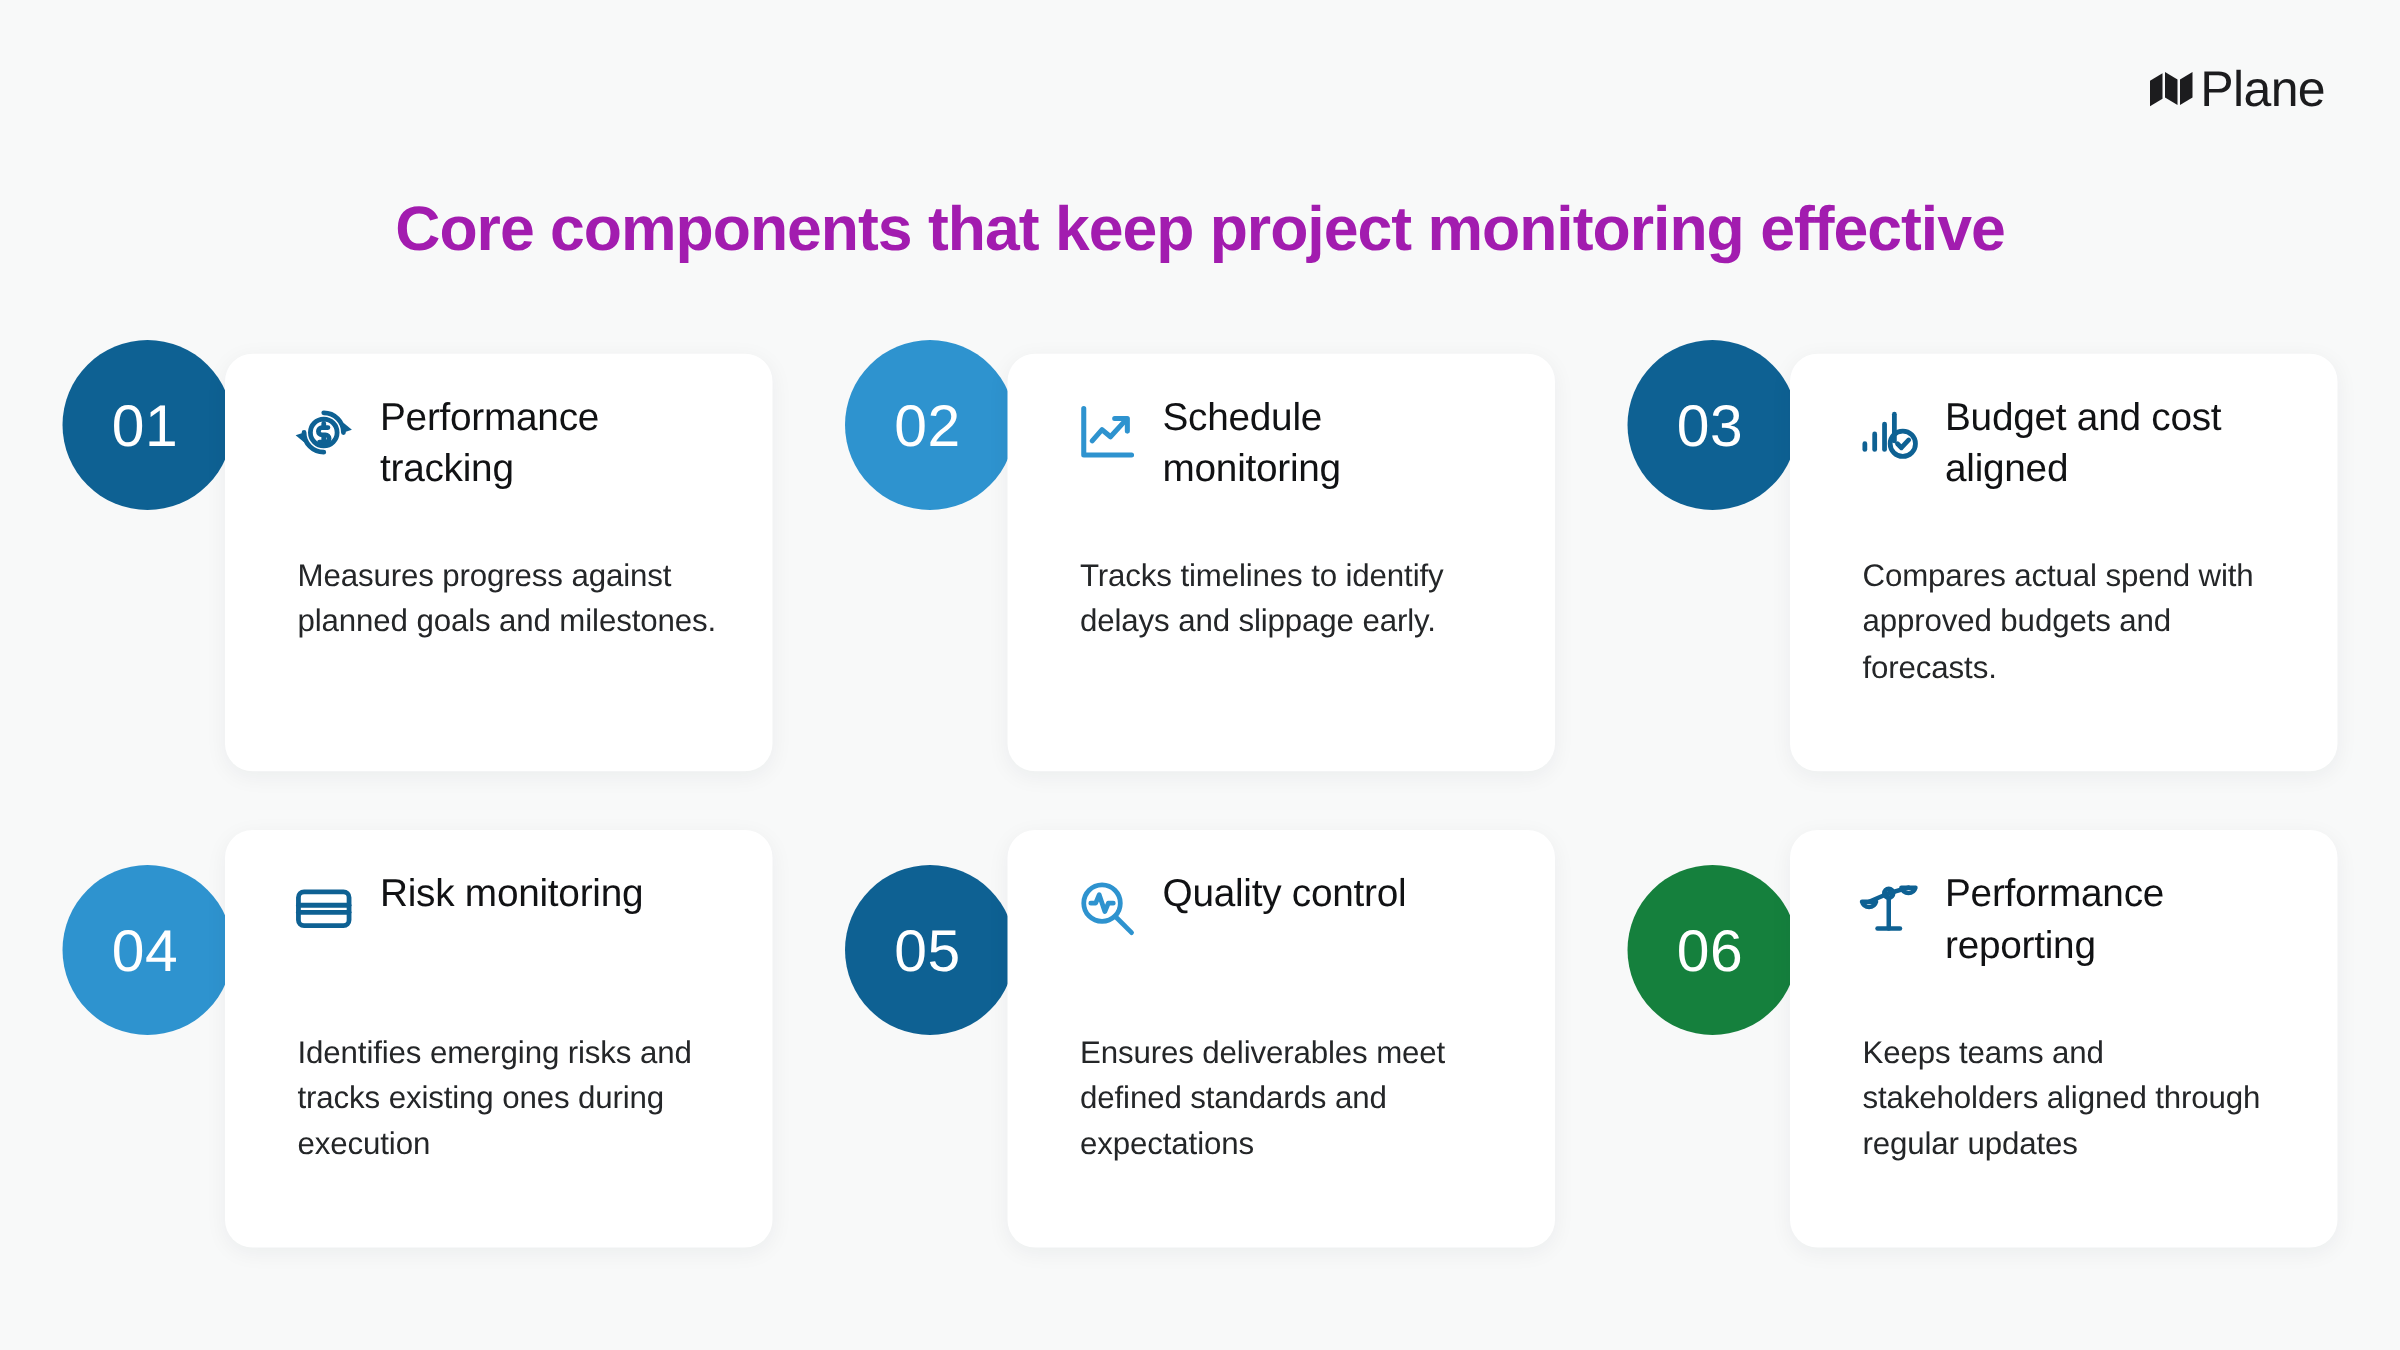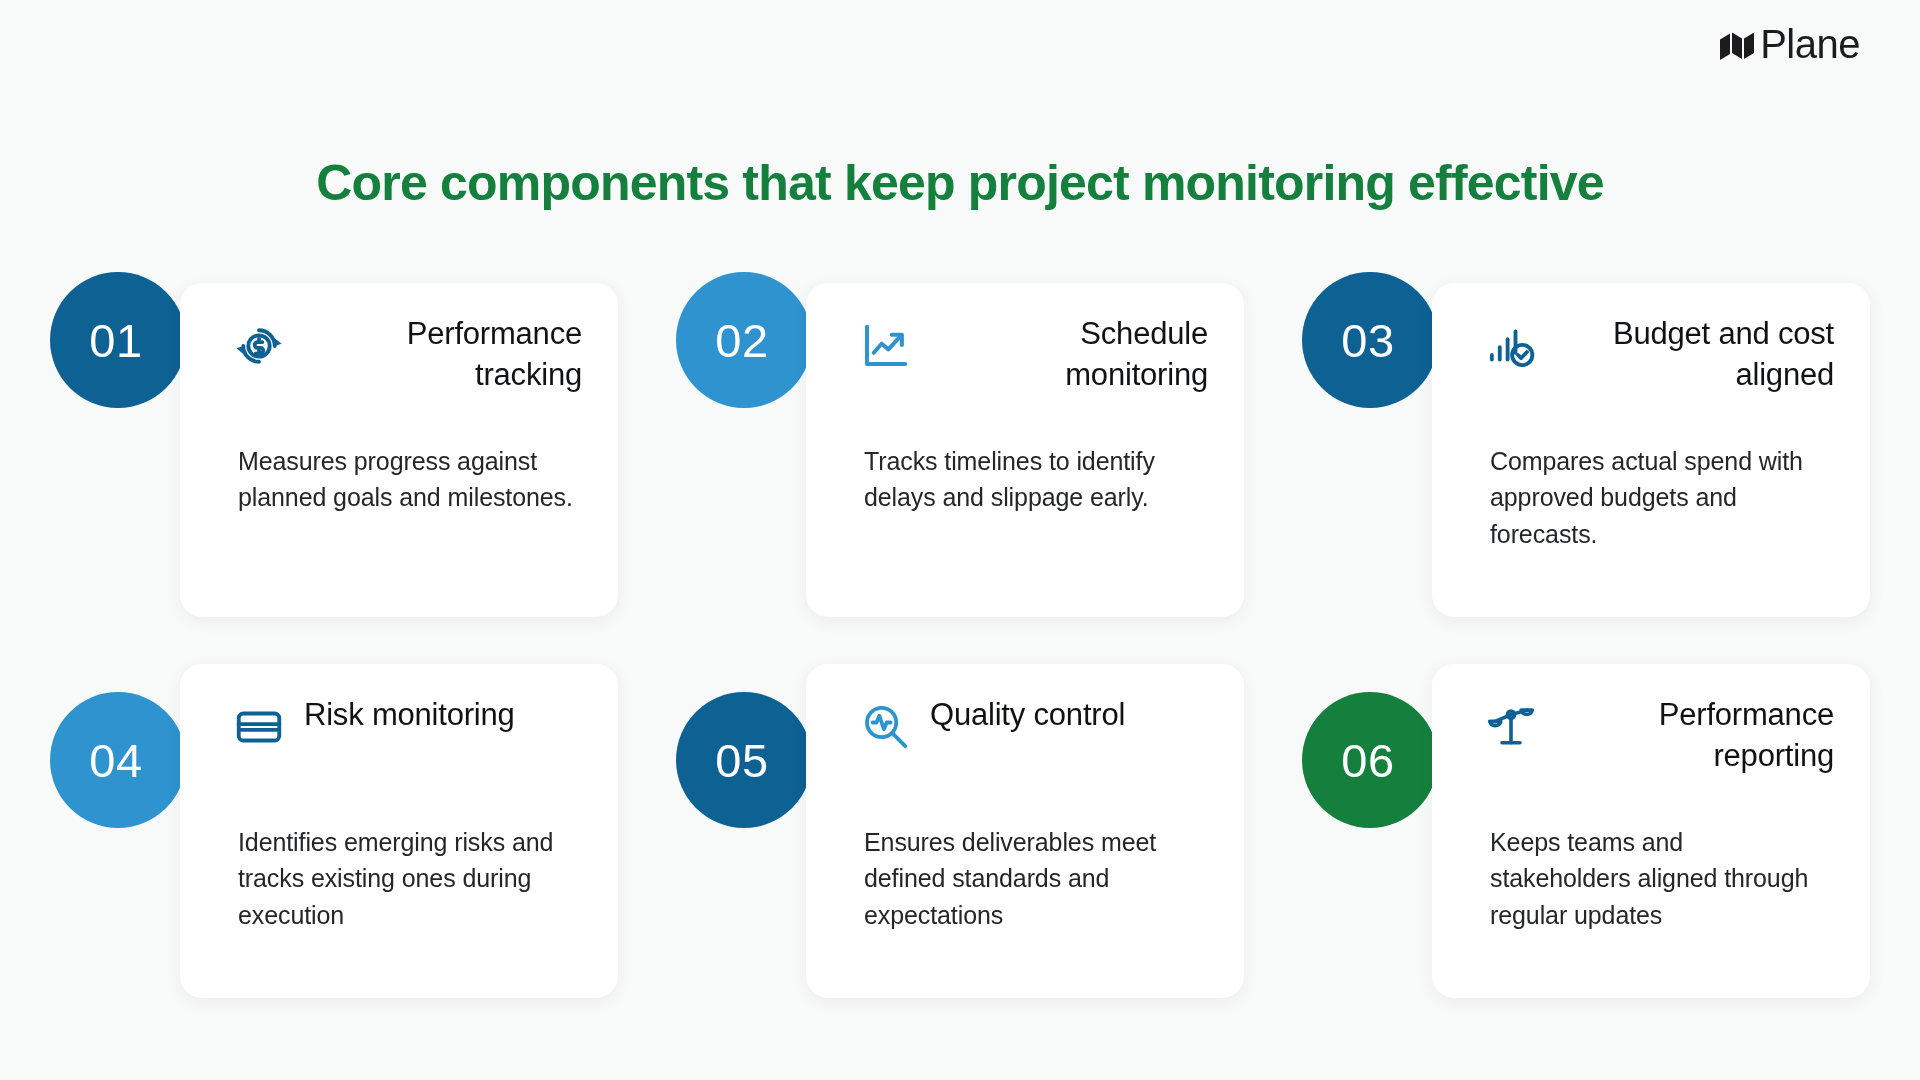--- a/index.html
+++ b/index.html
@@ -11,24 +11,24 @@
     height: 1080px;
     background: #f8f9f9;
     font-family: "Liberation Sans", sans-serif;
     overflow: hidden;
     position: relative;
   }
 
   
   .brand {
     position: absolute;
-    top: 24px;
+    top: 52px;
     right: 60px;
     display: flex;
-    align-items: flex-end;
+    align-items: center;
     gap: 0;
   }
   .brand-mark {
     width: 40px;
     height: 34px;
     display: block;
   }
   .brand-name {
     font-size: 40px;
     font-weight: 400;
@@ -39,21 +39,21 @@
 
   
   .page-title {
     position: absolute;
     top: 122px;
     left: 0;
     width: 100%;
     text-align: center;
     font-size: 50px;
     font-weight: 700;
-    color: #15803d;
+    color: #a21caf;
     letter-spacing: -0.8px;
     line-height: 1.1;
   }
 
   
   .grid {
     position: absolute;
     top: 272px;
     left: 50px;
     width: 1820px;
@@ -126,21 +126,20 @@
     width: 54px;
     height: 54px;
   }
   .card-title {
     font-size: 31px;
     font-weight: 400;
     color: #111214;
     line-height: 1.33;
     letter-spacing: -0.2px;
     padding-top: 2px;
-    text-align: right;
   }
 
   .card-desc {
     margin-top: 20px;
     font-size: 25px;
     font-weight: 400;
     color: #242628;
     line-height: 1.45;
     letter-spacing: -0.1px;
     padding: 0 6px;

